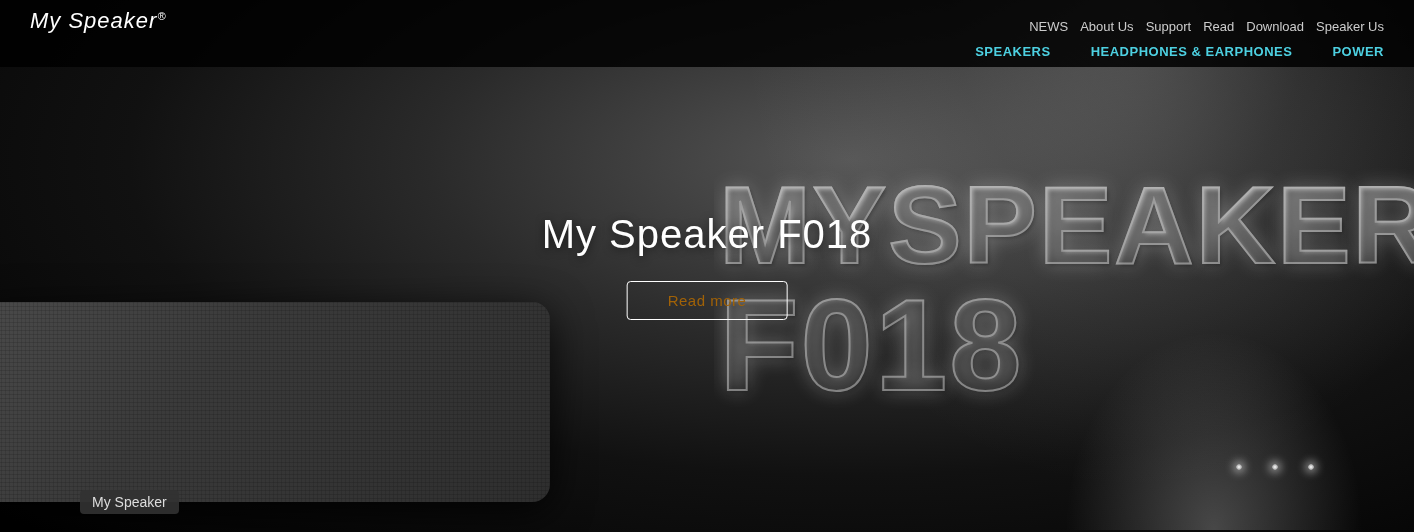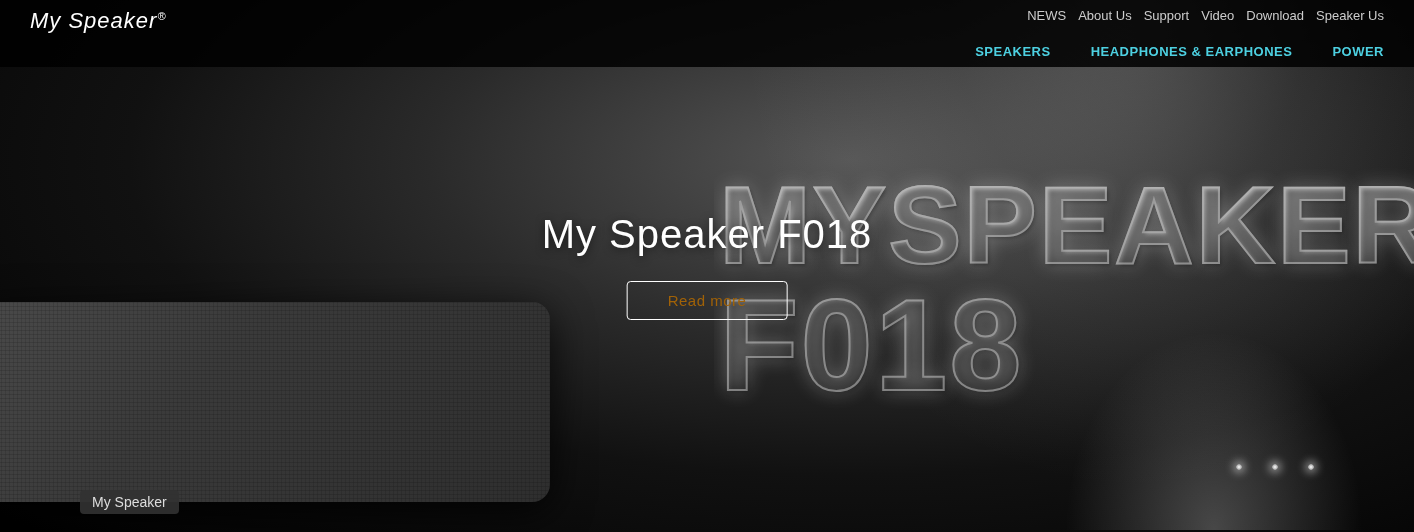--- a/index.html
+++ b/index.html
@@ -21,21 +21,21 @@
       position: absolute;
       top: 0;
       left: 0;
       width: 100%;
       z-index: 100;
       background: rgba(0,0,0,0.85);
     }
 
     .nav-top {
       display: flex;
-      align-items: flex-start;
+      align-items: flex-end;
       justify-content: space-between;
       padding: 8px 30px 6px 30px;
     }
 
     .logo {
       color: #fff;
       font-size: 22px;
       font-style: italic;
       font-weight: 300;
       letter-spacing: 1px;
@@ -280,21 +280,21 @@
 
 <div class="header">
   <div class="nav-top">
     <div class="logo">
       <span>My Speaker</span><sup>®</sup>
     </div>
     <nav class="nav-links">
       <a>NEWS</a>
       <a>About Us</a>
       <a>Support</a>
-      <a>Video</a>
+      <a>Read</a>
       <a>Download</a>
       <a>Speaker Us</a>
     </nav>
   </div>
   <div class="nav-sub">
     <a>SPEAKERS</a>
     <a>HEADPHONES &amp; EARPHONES</a>
     <a>POWER</a>
   </div>
 </div>

